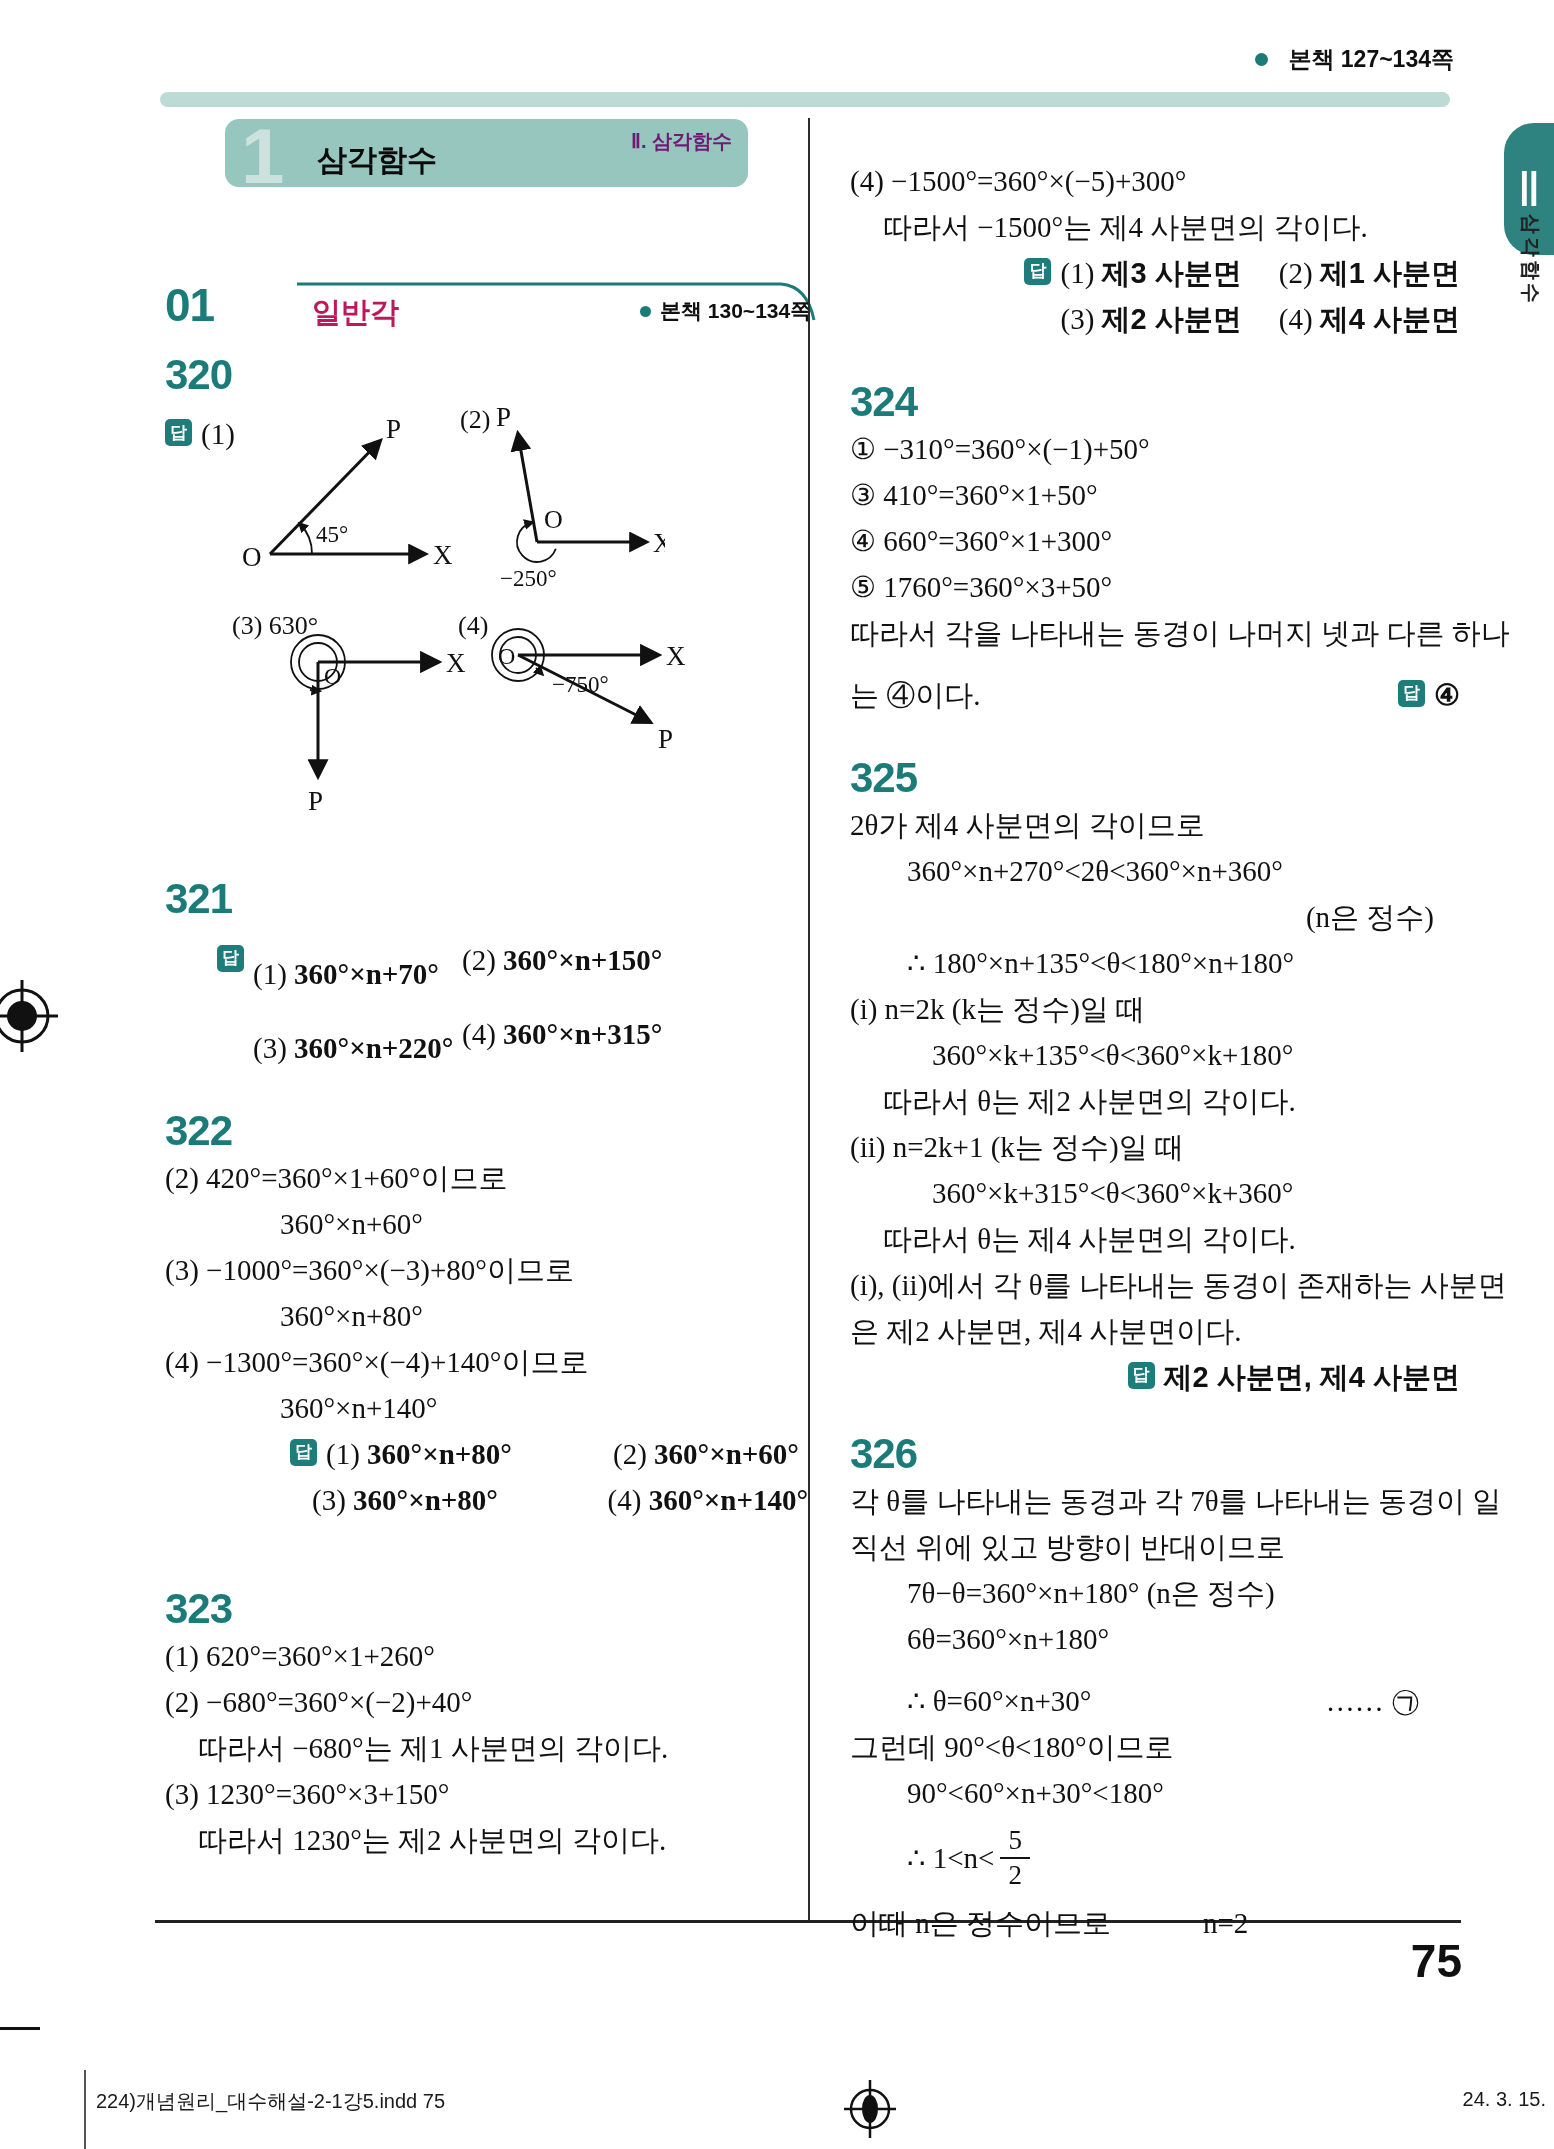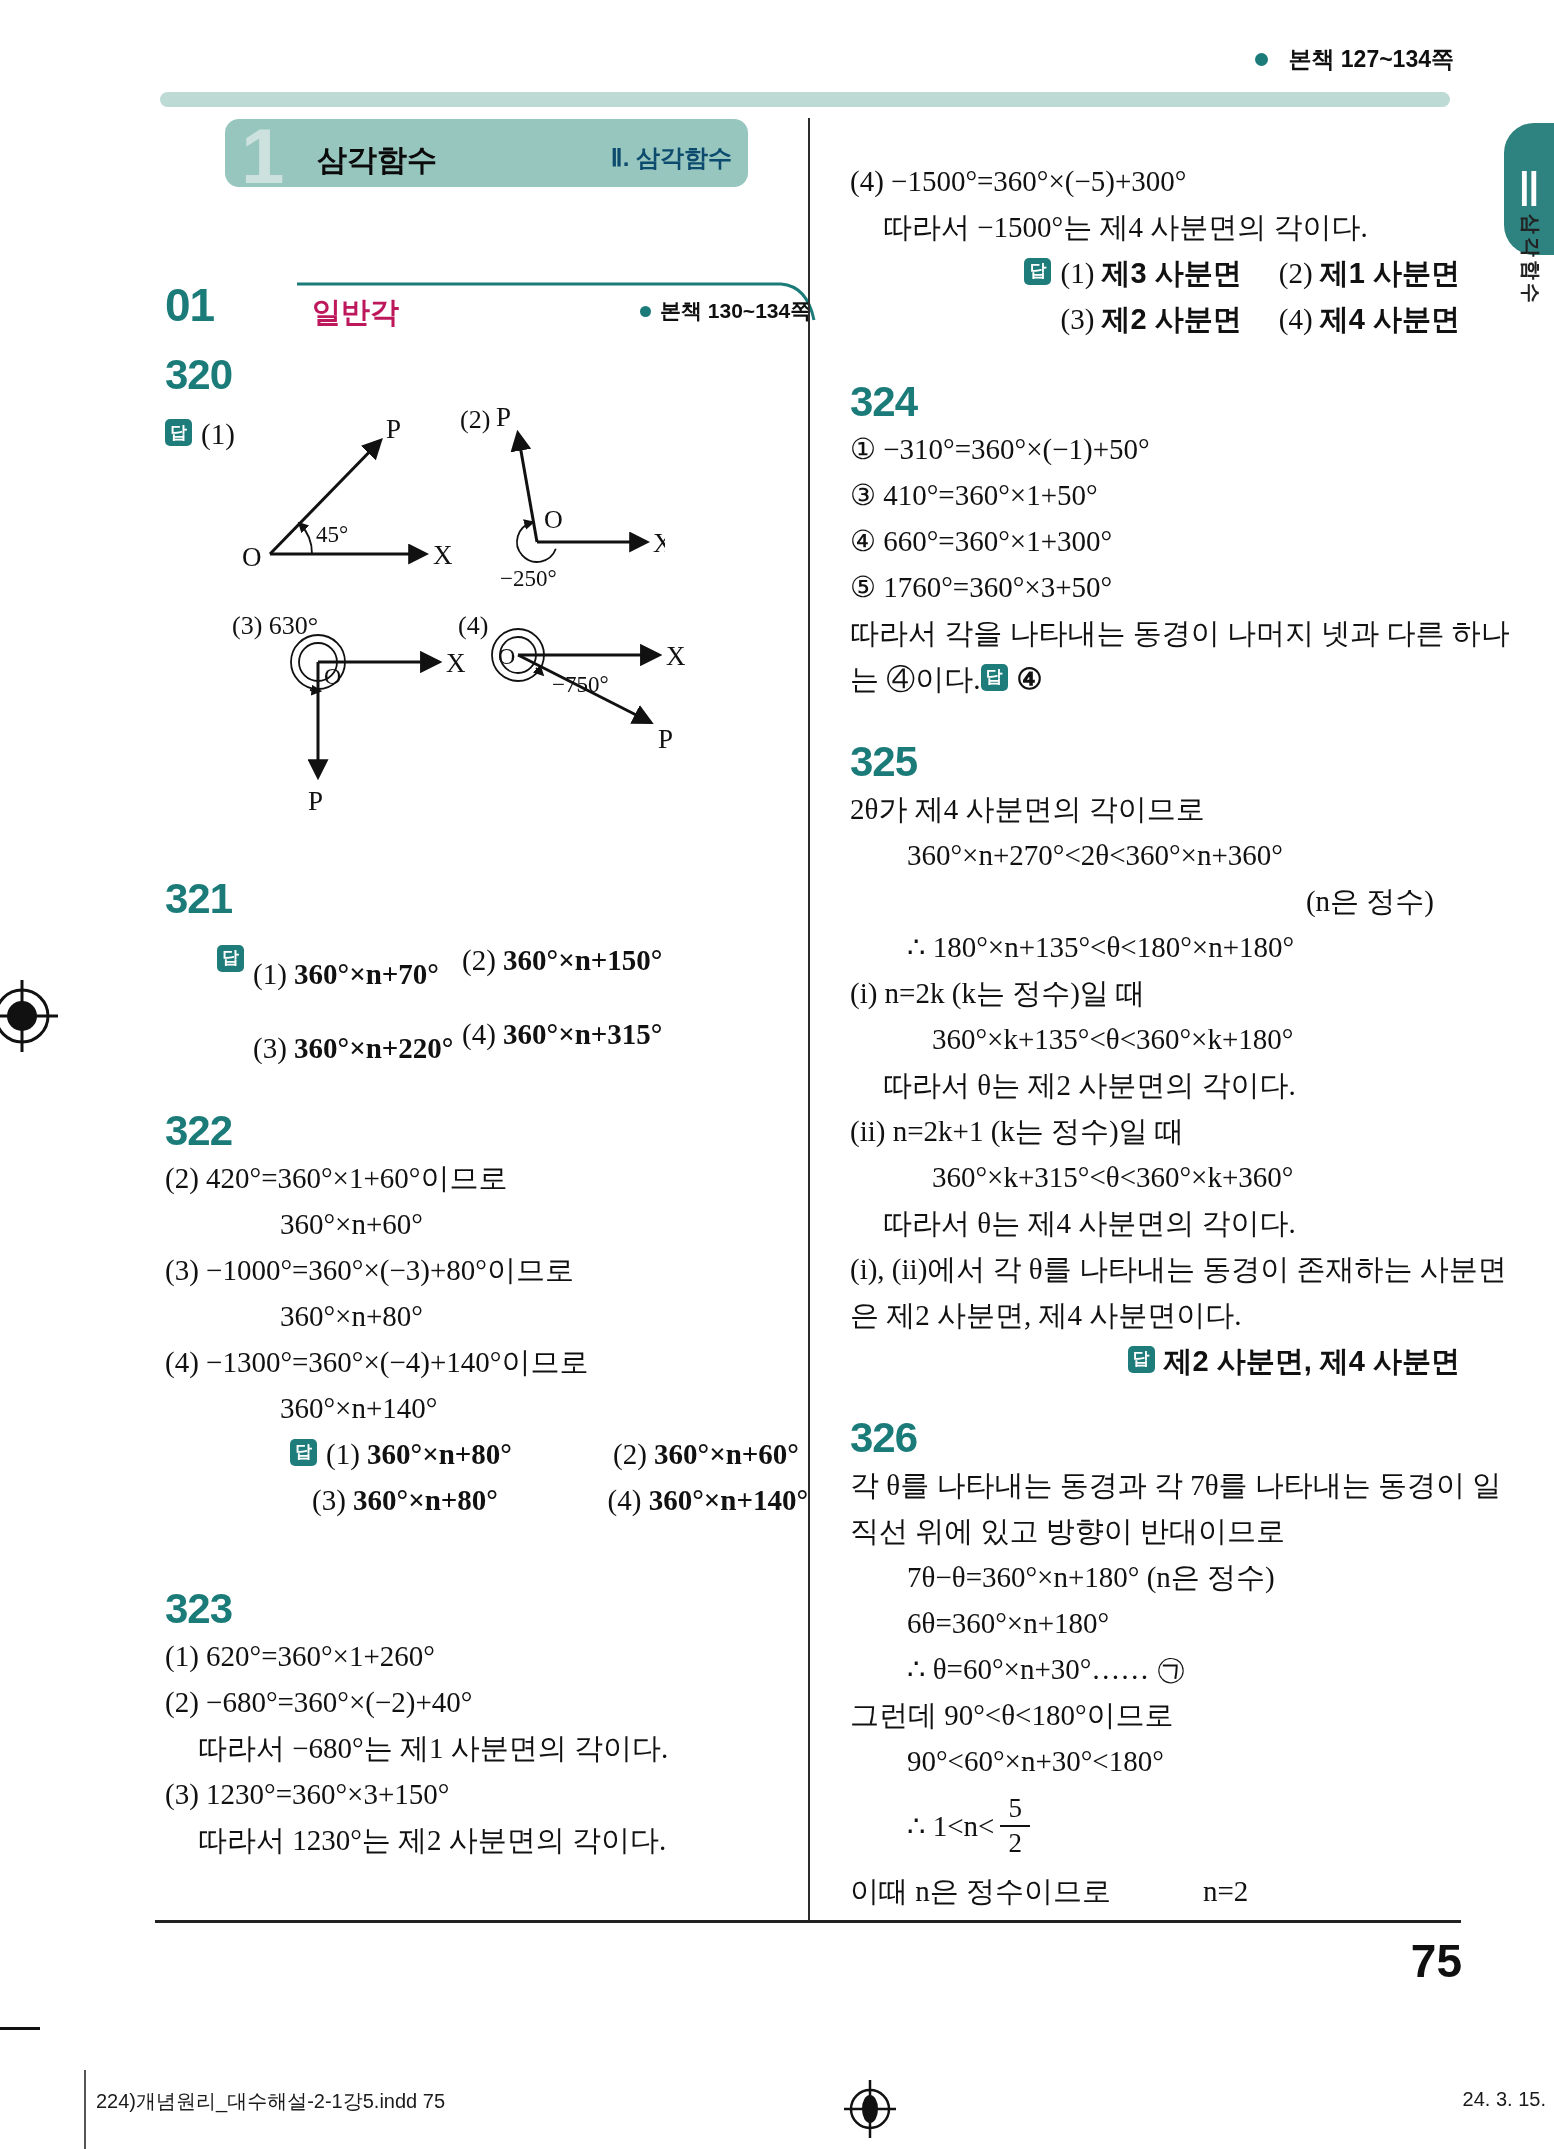--- a/index.html
+++ b/index.html
@@ -13,22 +13,22 @@
   .side-tab{position:absolute;right:0;top:123px;width:50px;height:132px;border-radius:30px 0 0 30px;
             background:#2e8280;color:#fff;display:flex;align-items:center;justify-content:center;
             font-family:"Liberation Serif",serif;font-size:48px;}
   .side-label{position:absolute;right:10px;top:214px;writing-mode:vertical-rl;text-orientation:sideways;
               font-family:"Liberation Sans",sans-serif;font-weight:bold;font-size:20px;letter-spacing:3px;color:#222;}
   .sec-box{position:absolute;left:225px;top:119px;width:523px;height:68px;border-radius:14px;background:#97c6bf;}
   .sec-one{position:absolute;left:16px;top:-2px;font-family:"Liberation Sans",sans-serif;font-weight:bold;
            font-size:78px;line-height:78px;color:#cde2de;}
   .sec-title{position:absolute;left:92px;bottom:6px;font-family:"Liberation Sans",sans-serif;font-weight:bold;
              font-size:30px;color:#0b0b0b;}
-  .sec-chap{position:absolute;right:16px;top:23px;font-family:"Liberation Sans",sans-serif;font-weight:bold;
-            font-size:24px;color:#0c4a6e;}
+  .sec-chap{position:absolute;right:16px;top:9px;font-family:"Liberation Sans",sans-serif;font-weight:bold;
+            font-size:20px;color:#701a75;}
   .lesson-num{position:absolute;left:165px;top:278px;font-family:"Liberation Sans",sans-serif;font-weight:bold;
               font-size:46px;color:#1b7b79;letter-spacing:-1px;}
   .lesson-title{position:absolute;left:312px;top:293px;font-family:"Liberation Sans",sans-serif;font-weight:bold;
                 font-size:29px;color:#be185d;}
   .lesson-curve{position:absolute;left:295px;top:278px;}
   .lesson-ref{position:absolute;left:640px;top:297px;display:flex;align-items:center;gap:9px;
               font-family:"Liberation Sans",sans-serif;font-weight:bold;font-size:21px;color:#101010;}
   .lesson-ref .dot{width:11px;height:11px;}
   .vdiv{position:absolute;left:808px;top:118px;width:2px;height:1804px;background:#2c2c2c;}
   .hrule{position:absolute;left:155px;top:1920px;width:1306px;height:3px;background:#222;}
@@ -54,21 +54,21 @@
   .badge{display:inline-flex;align-items:center;justify-content:center;width:27px;height:27px;flex:none;
          background:#1e7d7b;color:#fff;border-radius:5px;font-family:"Liberation Sans",sans-serif;
          font-weight:bold;font-size:17px;vertical-align:middle;margin-bottom:4px;}
   .arow{display:flex;align-items:center;gap:9px;}
   .acell{display:inline-block;}
   .acell b{font-weight:bold;}
   .kbold{font-family:"Liberation Sans",sans-serif;font-weight:bold;}
   .w321{width:200px;margin-top:28px;}
   .w322{width:278px;}
   .right{display:flex;justify-content:flex-end;}
-  .between{display:flex;justify-content:flex-start;align-items:center;}
+  .between{display:flex;justify-content:space-between;align-items:center;margin-top:16px;}
   .mt6{margin-top:6px;}.mt28{margin-top:28px;}.mt30{margin-top:30px;}.mt36{margin-top:36px;}
   .mt62{margin-top:62px;}
   .d320{position:relative;height:470px;}
   .d320 .abs{position:absolute;}
   svg text{font-family:"Liberation Serif",serif;fill:#111;}
   .frac-row{display:flex;align-items:center;height:84px;}
   .frac{display:inline-flex;flex-direction:column;align-items:center;margin-left:6px;line-height:1;}
   .frac .fn{font-size:27px;padding:0 8px 3px;border-bottom:2.5px solid #111;}
   .frac .fd{font-size:27px;padding-top:3px;}
   .gap60{display:inline-block;width:92px;}

